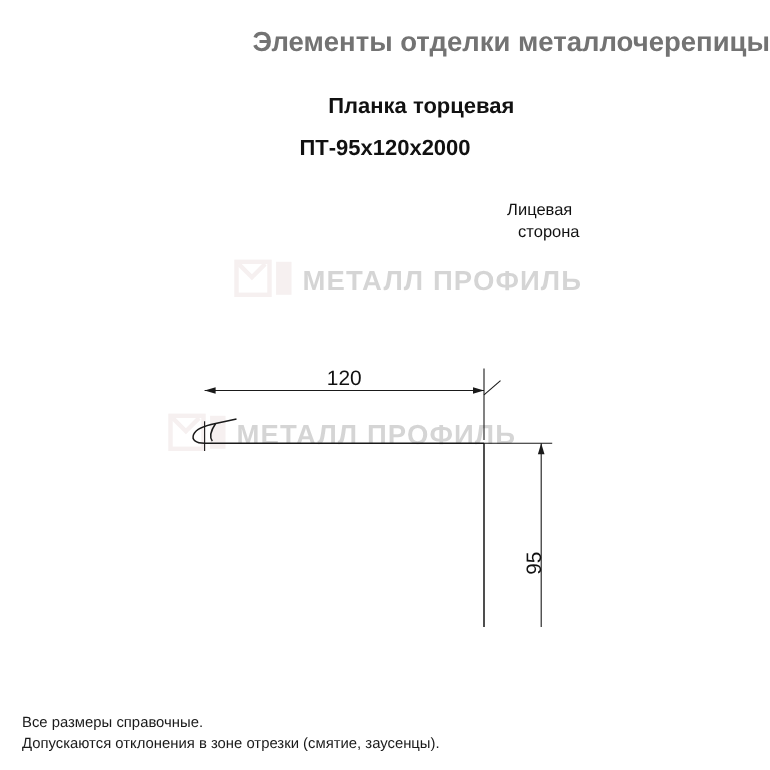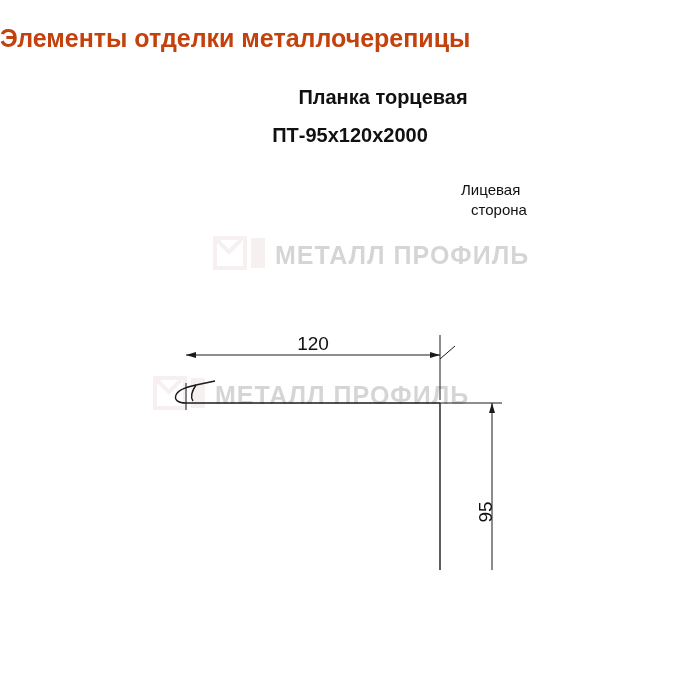--- a/index.html
+++ b/index.html
@@ -17,25 +17,25 @@
   }
   .page {
     position: absolute;
     inset: 0;
   }
   .title-main {
     position: absolute;
     top: 24px;
     left: 0;
     width: 700px;
-    text-align: left;
+    text-align: right;
     font-size: 25px;
     font-weight: bold;
     letter-spacing: 0px;
-    color: #c2410c;
+    color: #737373;
   }
   .title-sub {
     position: absolute;
     top: 86px;
     left: 0;
     width: 700px;
     text-align: center;
     font-size: 20px;
     font-weight: bold;
     color: #111111;
@@ -150,13 +150,17 @@
       <text x="492" y="362" text-anchor="middle" transform="rotate(-90 492 362)">95</text>
       <text x="425" y="497" text-anchor="middle" transform="rotate(-90 425 497)">15</text>
     </g>
 
     <g font-size="15" fill="#111111">
       <text x="461" y="45">Лицевая</text>
       <text x="471" y="65">сторона</text>
     </g>
   </svg>
 
+  <div class="footer">
+    <div>Все размеры справочные.</div>
+    <div>Допускаются отклонения в зоне отрезки (смятие, заусенцы).</div>
+  </div>
 </div>
 
 </body></html>

